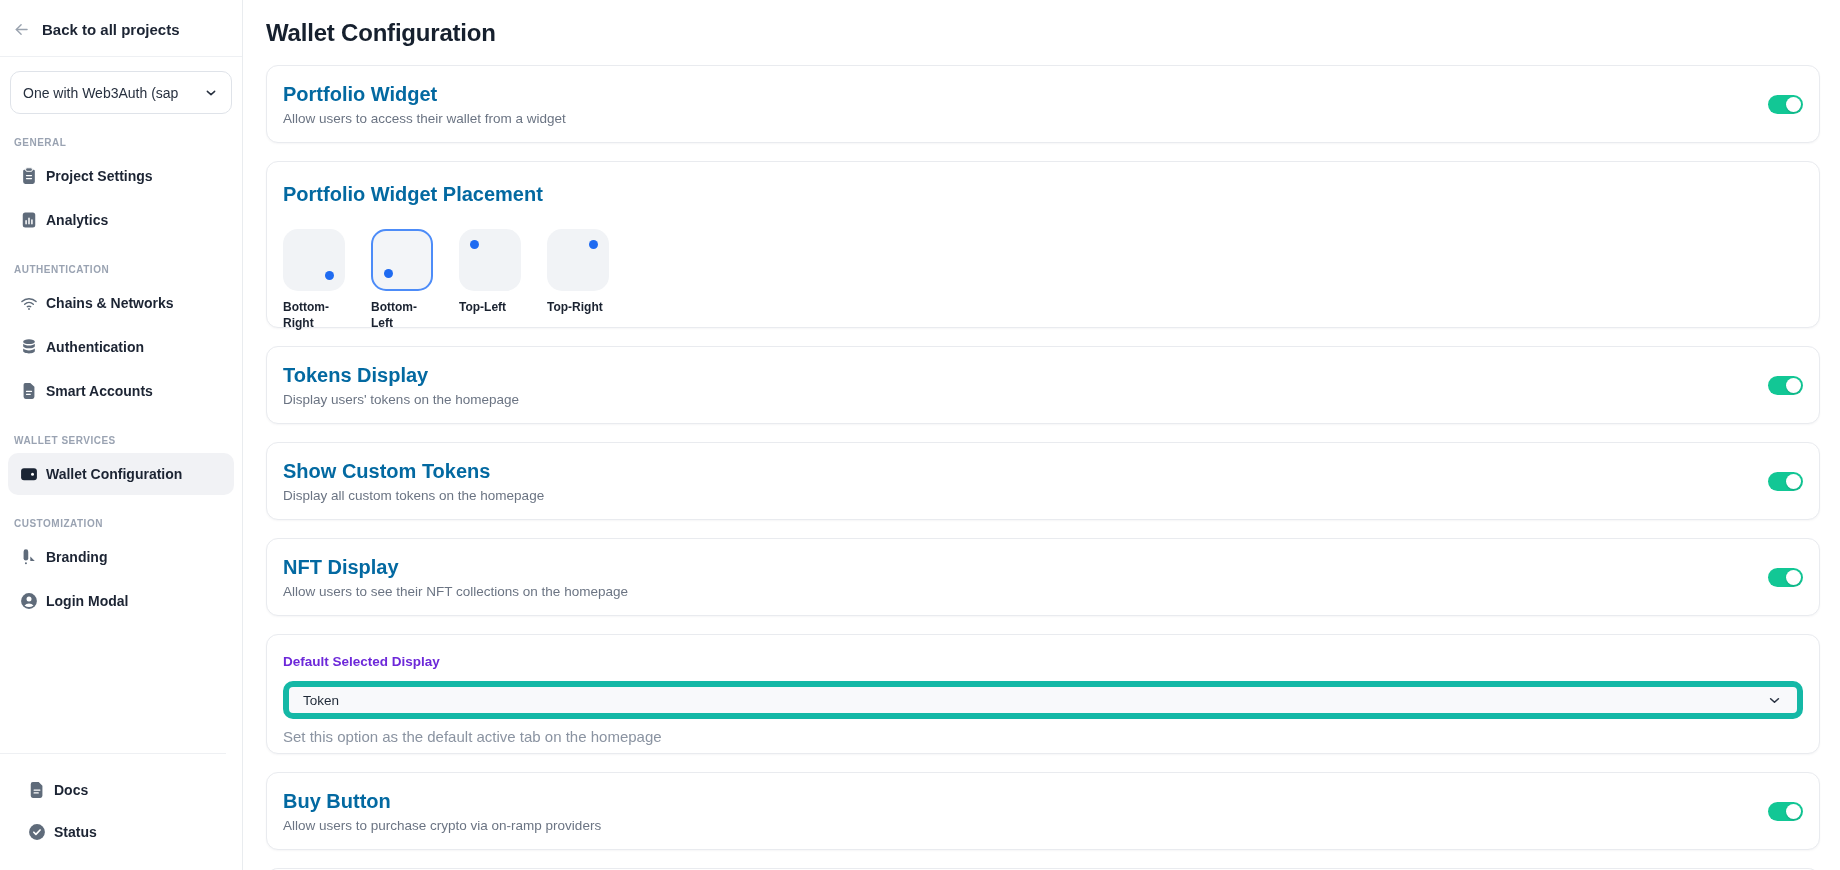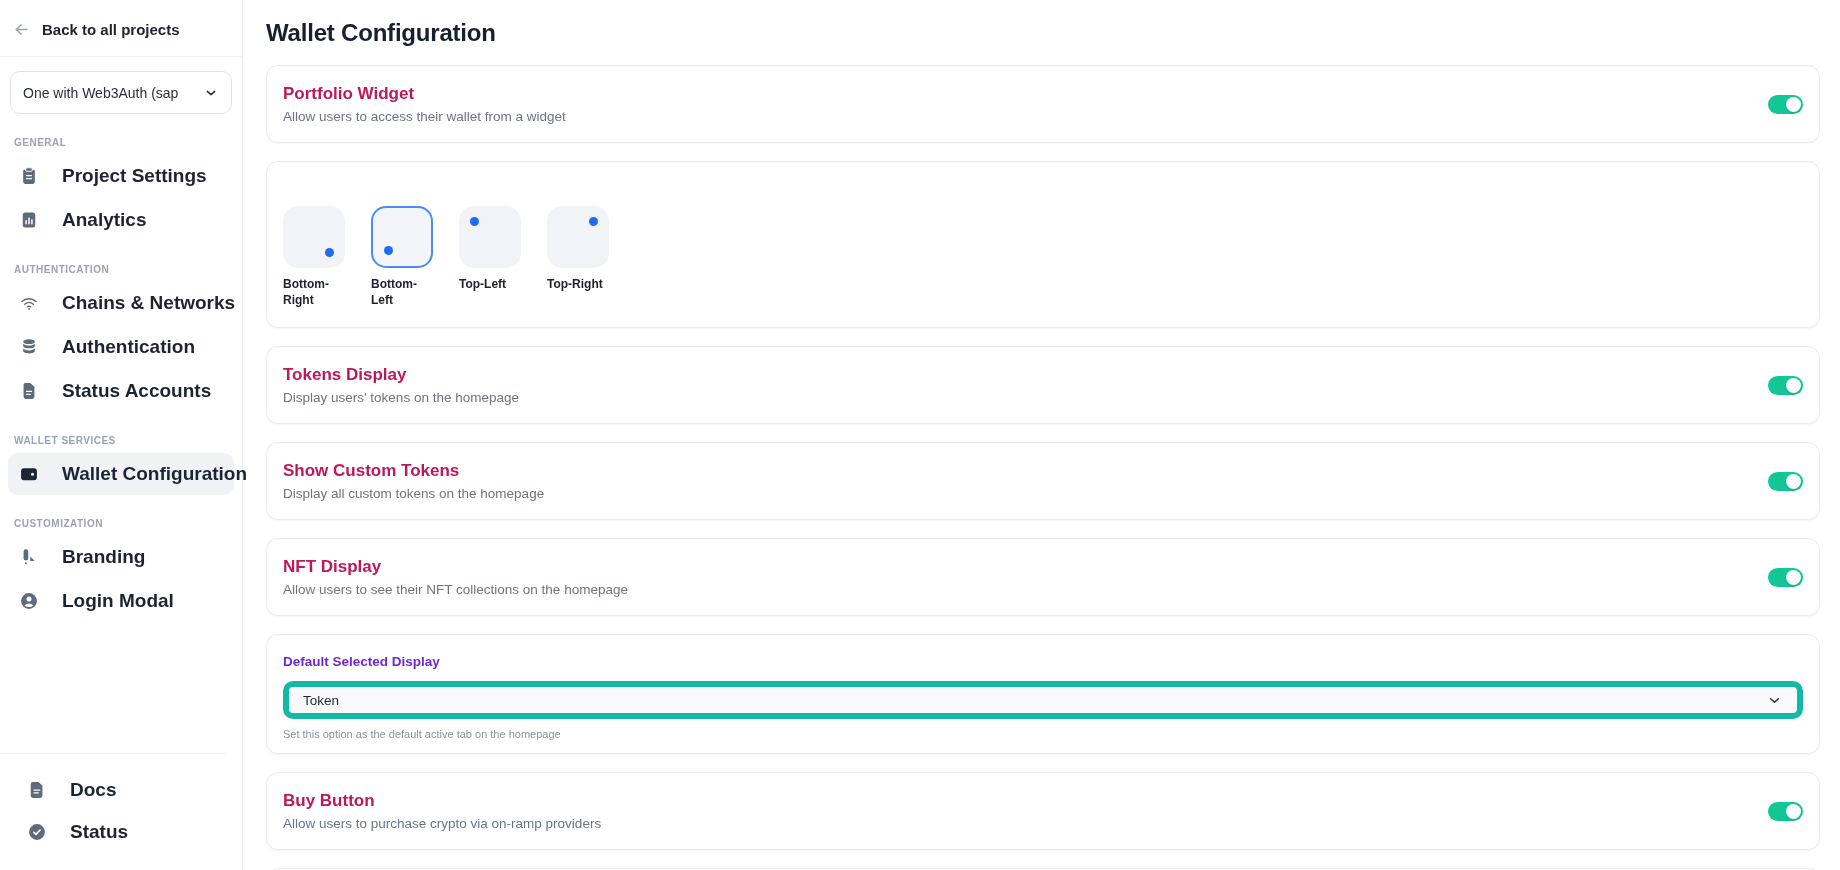--- a/index.html
+++ b/index.html
@@ -34,23 +34,23 @@
     cursor: pointer; overflow: hidden;
   }
   .ps-text { white-space: nowrap; overflow: hidden; max-width: 162px; }
   .project-selector svg { width: 16px; height: 16px; flex: none; }
 
   .nav-section {
     margin: 23px 14px 7px; font-size: 10px; font-weight: 700;
     letter-spacing: .5px; color: #9aa3b2;
   }
   .nav-item {
-    display: flex; align-items: center; gap: 23px;
+    display: flex; align-items: center; gap: 7px;
     height: 42px; margin: 2px 8px; padding: 0 11px;
-    border-radius: 10px; font-size: 19px; font-weight: 600;
+    border-radius: 10px; font-size: 14px; font-weight: 600;
     color: #1c2433; cursor: pointer; white-space: nowrap;
   }
   .nav-item.active { background: var(--accent-sidebar-active-bg, #f1f2f5); }
   .nav-icon { width: 20px; height: 20px; color: #5f6b7a; display: flex; flex: none; }
   .nav-icon svg { width: 20px; height: 20px; }
   .nav-item.active .nav-icon { color: #1b2534; }
 
   .sidebar-footer {
     position: absolute; left: 0; right: 16px; bottom: 0;
     border-top: 1px solid #eef0f3; padding: 14px 8px 16px;
@@ -69,21 +69,21 @@
   }
   .cards { display: flex; flex-direction: column; gap: 18px; }
   .card {
     background: #fff; border: 1px solid #e9ebef; border-radius: 12px;
     box-shadow: 0 1px 2px rgba(16,24,40,.04);
   }
   .toggle-card {
     height: 78px; display: flex; align-items: center;
     justify-content: space-between; padding: 0 16px; flex: none;
   }
-  .card-title { margin: 0 0 5px; font-size: 17px; font-weight: 700; color: #be185d; }
+  .card-title { margin: 0 0 5px; font-size: 20px; font-weight: 700; color: #0369a1; }
   .card-desc  { margin: 0; font-size: 13.5px; color: #6b7483; }
 
   .toggle {
     width: 35px; height: 19px; border-radius: 10px;
     background: #d6dade; position: relative; cursor: pointer; flex: none;
   }
   .toggle.on { background: var(--toggle-on, #12c795); }
   .toggle .knob {
     position: absolute; top: 2px; right: 2px; width: 15px; height: 15px;
     border-radius: 50%; background: #fff; box-shadow: 0 1px 2px rgba(0,0,0,.15);
@@ -112,21 +112,21 @@
 
   .select-card { height: 120px; padding: 19px 16px 0; flex: none; }
   .select-label { font-size: 13.5px; font-weight: 600; color: #6d28d9; }
   .select {
     margin-top: 12px; height: 38px; border: 6px solid #14b8a6;
     border-radius: 10px; background: #f8f9fb;
     display: flex; align-items: center; justify-content: space-between;
     padding: 0 14px; font-size: 13.5px; color: #1f2937; cursor: pointer;
   }
   .select svg { width: 17px; height: 17px; }
-  .select-help { margin-top: 9px; font-size: 11px; color: #8a93a1; }
+  .select-help { margin-top: 9px; font-size: 15px; color: #8a93a1; }
 
   .sliver {
     height: 26px; border-bottom: none; flex: none;
     border-radius: 12px 12px 0 0;
   }
 </style>
 </head>
 <body>
 
 <div class="app">
@@ -199,21 +199,21 @@
         <span class="nav-label">Authentication</span>
       </div>
 
       <div class="nav-item">
         <span class="nav-icon">
           <svg viewBox="0 0 24 24">
               <path d="M7.5 2.5h6L18.5 7v12a2.5 2.5 0 0 1-2.5 2.5H8A2.5 2.5 0 0 1 5.5 19V4.5a2 2 0 0 1 2-2z" fill="currentColor"></path>
               <path d="M9 12.5h6M9 16h4.5" stroke="#fff" stroke-width="1.5" stroke-linecap="round"></path>
             </svg>
         </span>
-        <span class="nav-label">Status Accounts</span>
+        <span class="nav-label">Smart Accounts</span>
       </div>
 
       <div class="nav-section">WALLET SERVICES</div>
 
       <div class="nav-item active">
         <span class="nav-icon">
           <svg viewBox="0 0 24 24">
               <rect x="2.5" y="5" width="19" height="14.5" rx="3.5" fill="currentColor"></rect>
               <circle cx="16.2" cy="12.2" r="1.8" fill="#fff"></circle>
             </svg>
@@ -277,20 +277,21 @@
         <div class="card-text">
           <h2 class="card-title">Portfolio Widget</h2>
           <p class="card-desc">Allow users to access their wallet from a widget</p>
         </div>
         <div class="toggle on">
             <div class="knob"></div>
           </div>
       </section>
 
       <section class="card placement-card">
+        <h2 class="card-title">Portfolio Widget Placement</h2>
         <div class="tiles">
           <div class="tile-wrap">
             <div class="tile">
                 <span class="dot bottom-right"></span>
               </div>
             <div class="tile-label">Bottom-Right</div>
           </div>
           <div class="tile-wrap">
             <div class="tile selected">
                 <span class="dot bottom-left"></span>

